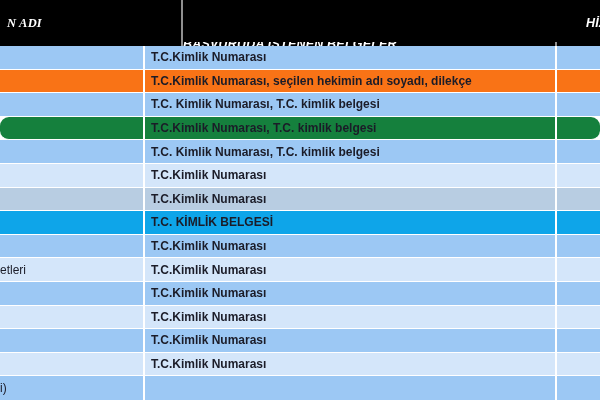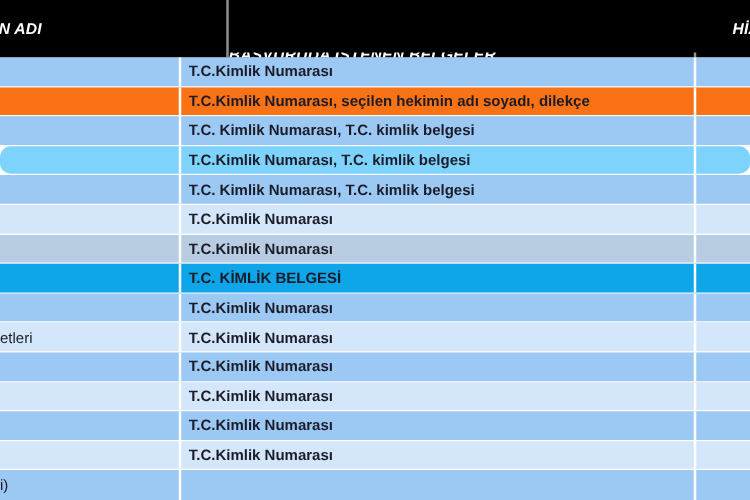--- a/index.html
+++ b/index.html
@@ -32,21 +32,22 @@
   .thead .cell {
     display: flex;
     align-items: center;
     box-sizing: border-box;
     overflow: hidden;
     white-space: nowrap;
   }
   .thead .h1 {
     width: 183px;
     border-right: 2px solid #8f8f8f;
-    padding-left: 1px;
+    padding-left: 9px;
+    font-family: Liberation Serif, serif;
   }
   .thead .h1 span { margin-left: -2px; }
   .thead .h2 {
     flex: 1;
     border-right: 2px solid #8f8f8f;
     margin-top: 42px;
   }
   .thead .h3 {
     width: 43px;
   }
@@ -116,21 +117,21 @@
       <div class="row" style="background: #f97316;">
         <div class="c1"></div>
         <div class="c2">T.C.Kimlik Numarası, seçilen hekimin adı soyadı, dilekçe</div>
         <div class="c3"></div>
       </div>
       <div class="row" style="background: rgb(156, 200, 244);">
         <div class="c1"></div>
         <div class="c2">T.C. Kimlik Numarası, T.C. kimlik belgesi</div>
         <div class="c3"></div>
       </div>
-      <div class="row" style="background: #7dd3fc; border-radius: 9px;">
+      <div class="row" style="background: #15803d; border-radius: 9px;">
         <div class="c1"></div>
         <div class="c2">T.C.Kimlik Numarası, T.C. kimlik belgesi</div>
         <div class="c3"></div>
       </div>
       <div class="row" style="background: rgb(156, 200, 244);">
         <div class="c1"></div>
         <div class="c2">T.C. Kimlik Numarası, T.C. kimlik belgesi</div>
         <div class="c3"></div>
       </div>
       <div class="row" style="background: rgb(212, 230, 250);">

